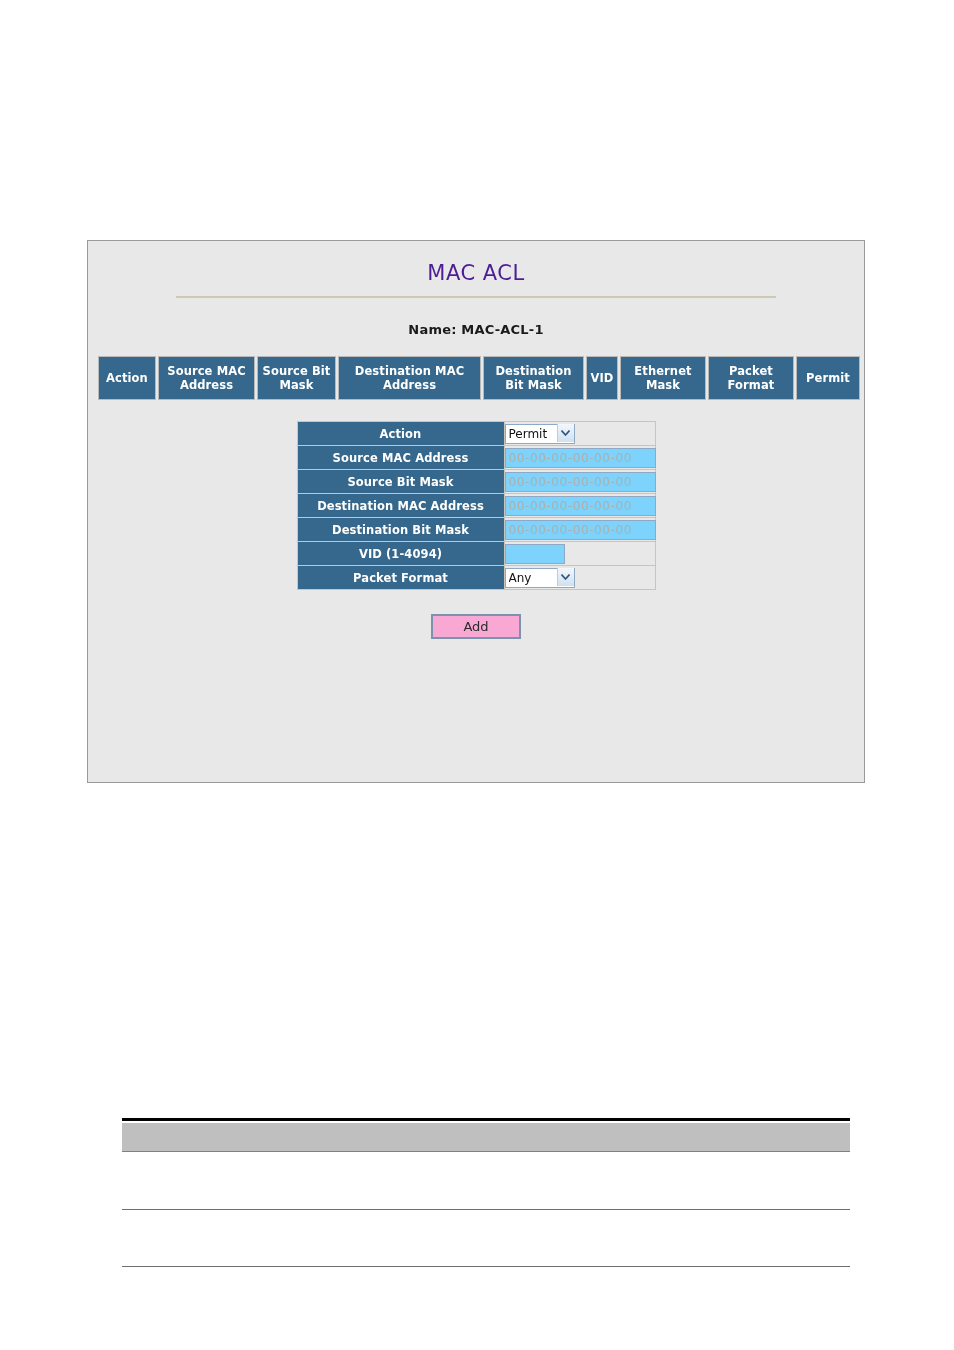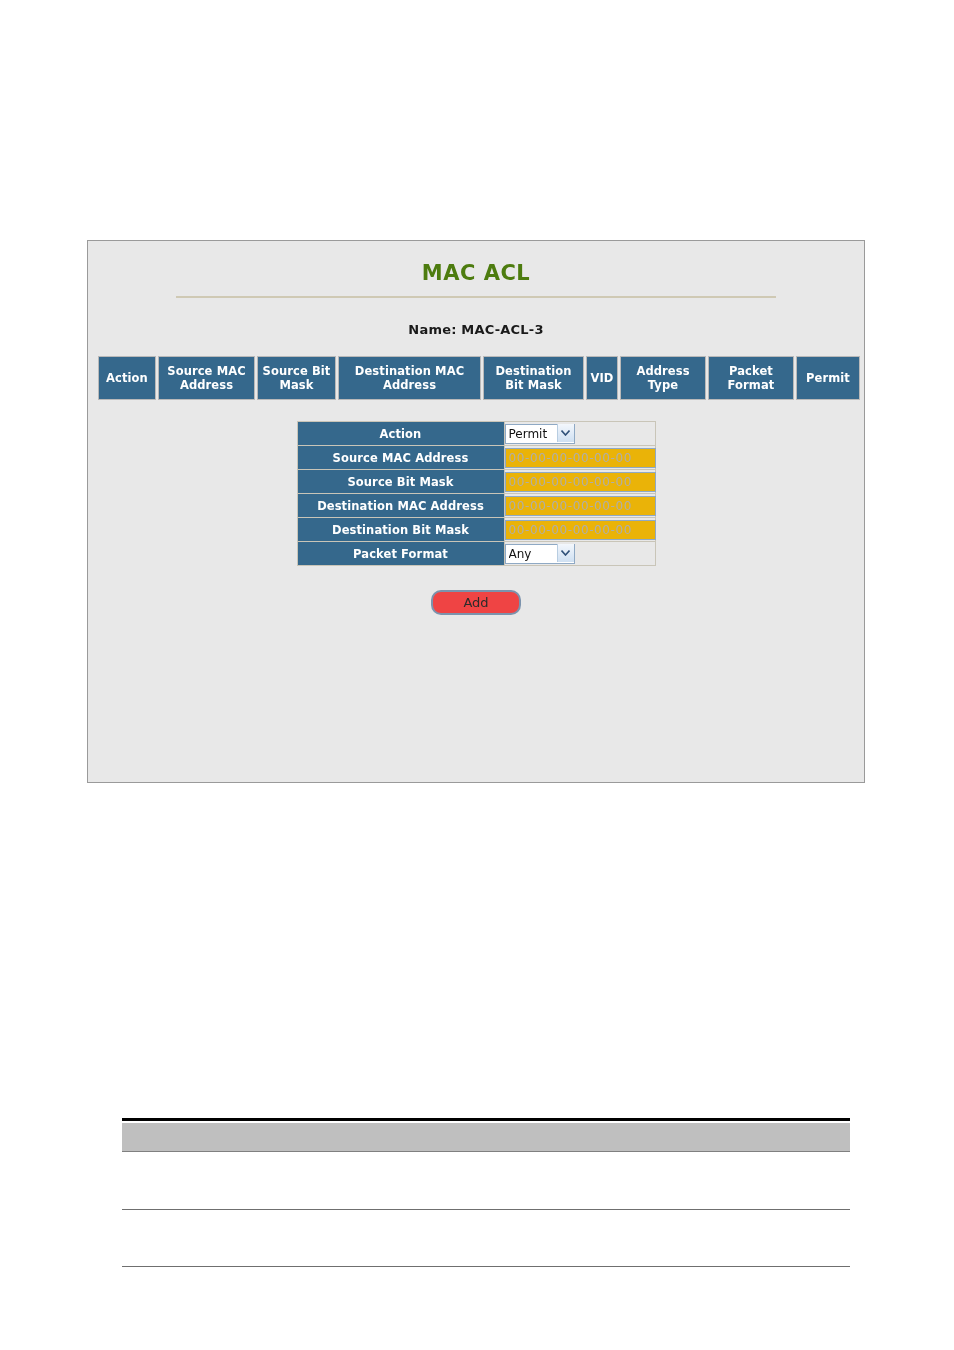--- a/index.html
+++ b/index.html
@@ -23,22 +23,22 @@
     width: 778px;
     height: 543px;
     background: #e8e8e8;
     border: 1px solid #9a9a9a;
     box-sizing: border-box;
   }
 
   .panel-title {
     text-align: center;
     font-size: 21px;
-    font-weight: bold;
-    color: #4d7c0f;
+    font-weight: normal;
+    color: #4c1d95;
     letter-spacing: 0.5px;
     margin-top: 20px;
   }
 
   .title-rule {
     width: 600px;
     height: 2px;
     background: #cfc9b4;
     margin: 11px auto 0 auto;
   }
@@ -109,21 +109,21 @@
   td.fvalue {
     background: #e8e8e8;
     padding-left: 4px;
   }
 
   
   input.txt {
     font-family: "DejaVu Sans", "Liberation Sans", sans-serif;
     font-size: 12px;
     color: #555;
-    background: #eab308;
+    background: #7dd3fc;
     border: 1px solid #8fa9c4;
     outline: none;
     height: 16px;
     padding: 1px 3px;
     box-sizing: content-box;
   }
   input.txt.mac { width: 143px; letter-spacing: 0.6px; }
   input.txt.small { width: 52px; }
   input.txt::placeholder { color: #b0aea8; opacity: 1; }
 
@@ -164,23 +164,23 @@
 
   
   .btn-wrap {
     margin-top: 24px;
     text-align: center;
   }
   button.addbtn {
     font-family: "DejaVu Sans", "Liberation Sans", sans-serif;
     font-size: 13px;
     color: #2b2b2b;
-    background: #ef4444;
+    background: #f9a8d4;
     border: 2px solid #7c93ad;
-    border-radius: 10px;
+    border-radius: 0;
     padding: 3px 30px;
     cursor: pointer;
   }
 
   
   .doc-table {
     position: absolute;
     left: 122px;
     top: 1118px;
     width: 728px;
@@ -202,21 +202,21 @@
   .doc-row.first { height: 57px; }
 </style>
 </head>
 <body>
 
 <div class="panel">
 
   <div class="panel-title">MAC ACL</div>
   <div class="title-rule"></div>
 
-  <div class="acl-name">Name: MAC-ACL-3</div>
+  <div class="acl-name">Name: MAC-ACL-1</div>
 
   <div class="colhead-wrap">
     <table class="colhead">
       <colgroup id="colhead-colgroup">
           <col style="width: 58px;">
           <col style="width: 97px;">
           <col style="width: 79px;">
           <col style="width: 143px;">
           <col style="width: 101px;">
           <col style="width: 32px;">
@@ -225,21 +225,21 @@
           <col style="width: 64px;">
         </colgroup>
       <thead>
         <tr id="colhead-row">
             <th>Action</th>
             <th>Source MAC Address</th>
             <th>Source Bit Mask</th>
             <th>Destination MAC Address</th>
             <th>Destination Bit Mask</th>
             <th>VID</th>
-            <th>Address Type</th>
+            <th>Ethernet Mask</th>
             <th>Packet Format</th>
             <th>Permit</th>
           </tr>
       </thead>
     </table>
   </div>
 
   <div class="form-wrap">
     <table class="formtbl">
       <tbody id="form-body">
@@ -261,20 +261,24 @@
           </tr>
           <tr>
             <td class="flabel">Destination MAC Address</td>
             <td class="fvalue"><input type="text" class="txt mac" placeholder="00-00-00-00-00-00" style=""></td>
           </tr>
           <tr>
             <td class="flabel">Destination Bit Mask</td>
             <td class="fvalue"><input type="text" class="txt mac" placeholder="00-00-00-00-00-00" style=""></td>
           </tr>
           <tr>
+            <td class="flabel">VID (1-4094)</td>
+            <td class="fvalue"><input type="text" class="txt small" placeholder="" style=""></td>
+          </tr>
+          <tr>
             <td class="flabel">Packet Format</td>
             <td class="fvalue"><span class="selwrap"><select class="sel w-anyp"><option>Any</option><option>Untagged-eth2</option><option>Untagged-802.3</option><option>Tagged-eth2</option><option>Tagged-802.3</option></select><span class="chev">
                   <svg width="9" height="6" viewBox="0 0 9 6">
                     <path d="M0.5 0.5 L4.5 5 L8.5 0.5" fill="none" stroke="#31527a" stroke-width="1.6"></path>
                   </svg>
                 </span></span></td>
           </tr>
         </tbody>
     </table>
   </div>

